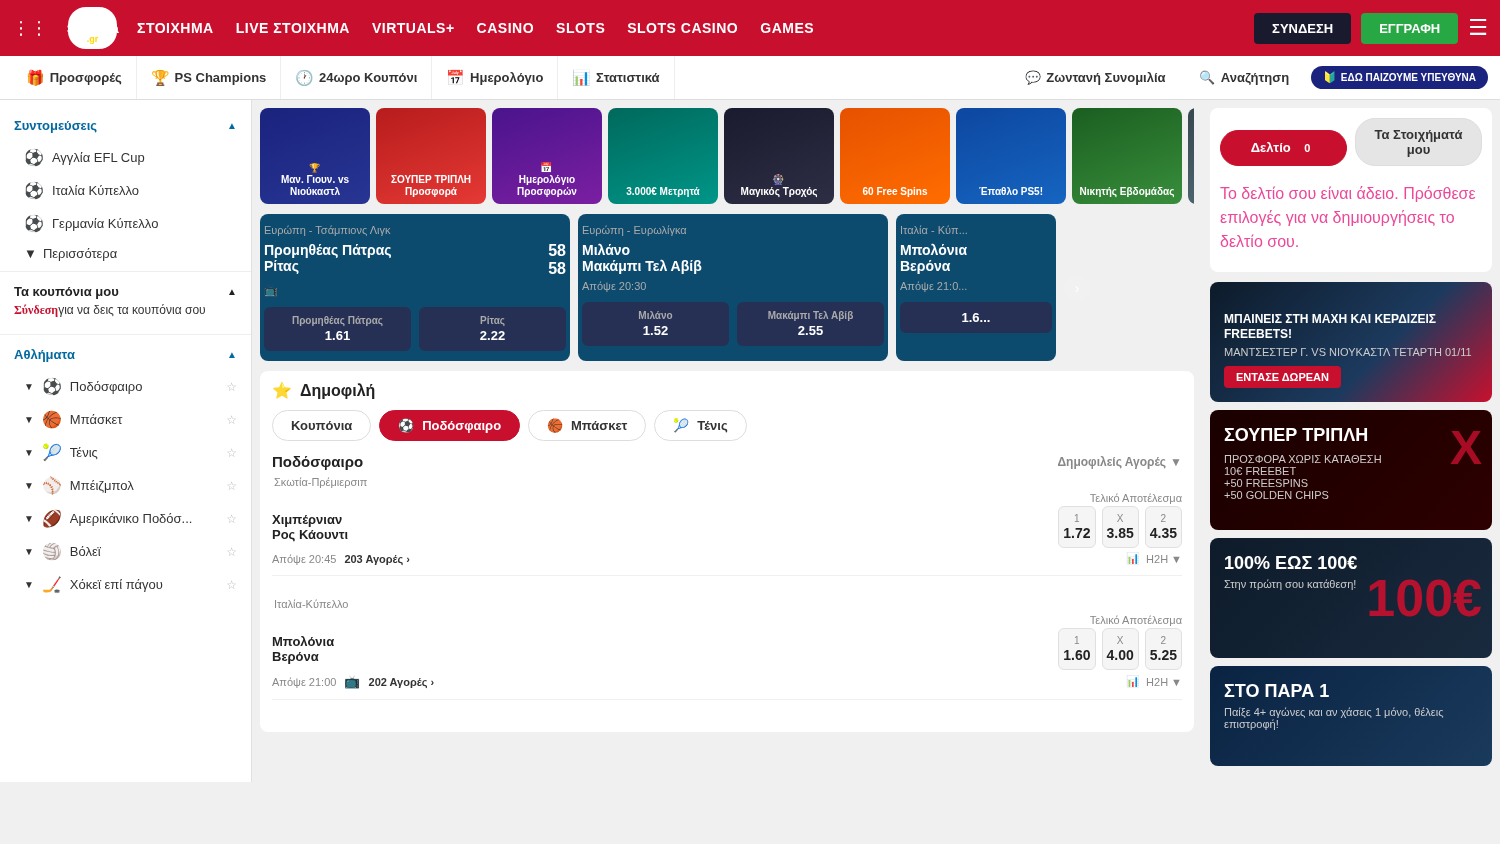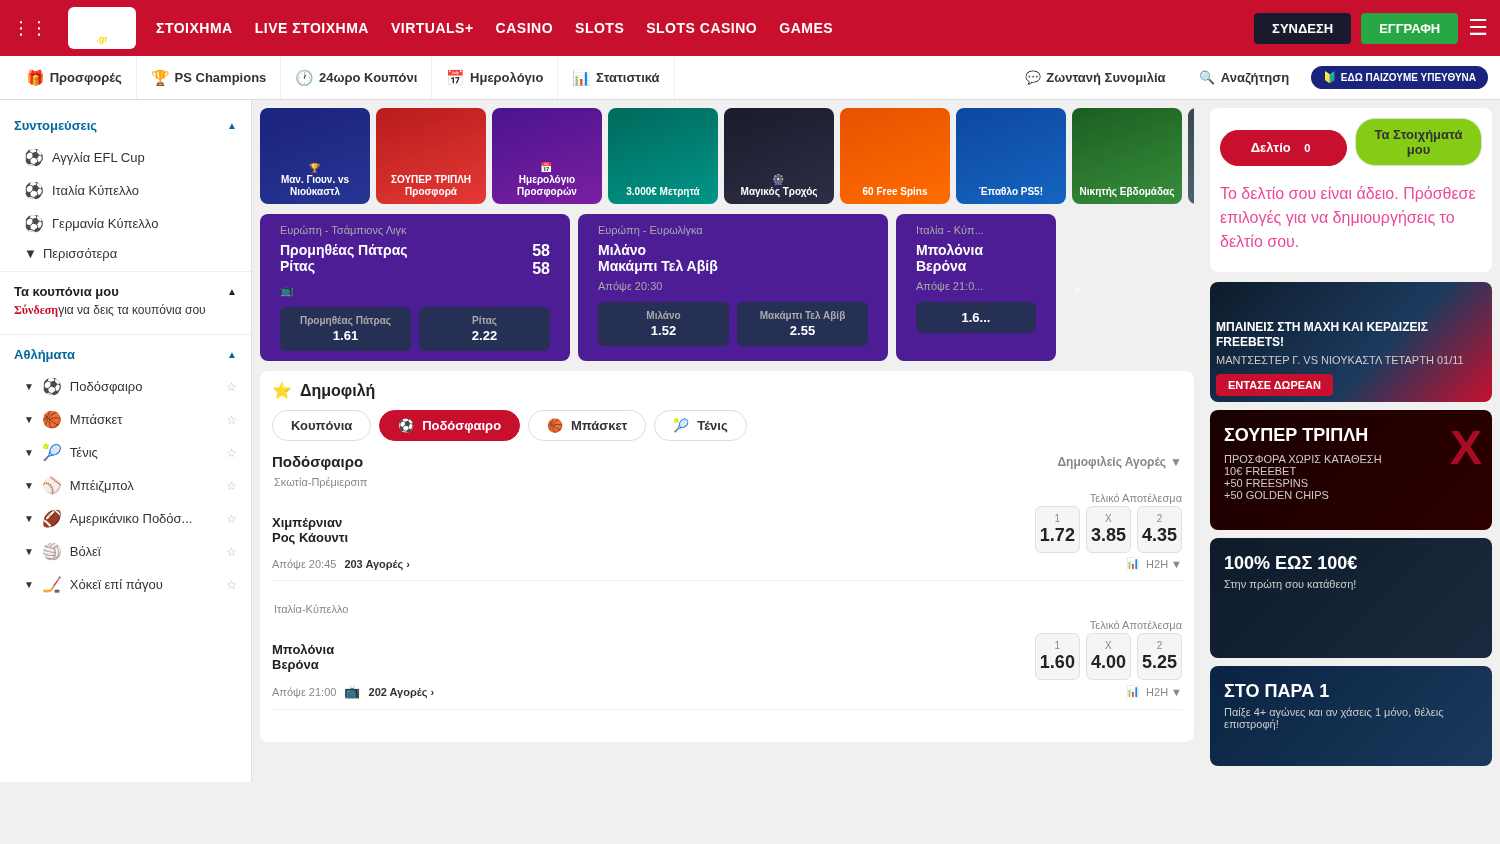--- a/index.html
+++ b/index.html
@@ -12,22 +12,22 @@
       align-items: center;
       height: 56px;
       padding: 0 12px;
       gap: 20px;
     }
     .top-nav .logo-area {
       display: flex; align-items: center; gap: 8px;
     }
     .logo-box {
       background: #fff;
-      border-radius: 6px;
-      width: 68px; height: 42px;
+      border-radius: 18px;
+      width: 49px; height: 42px;
       display: flex; align-items: center; justify-content: center;
       font-weight: 900; font-size: 11px; color: #c8102e; line-height: 1.1;
       text-align: center;
     }
     .grid-icon {
       color: #fff; font-size: 18px; cursor: pointer;
     }
     .nav-links {
       display: flex; gap: 22px; flex: 1;
     }
@@ -150,21 +150,21 @@
     .pc-darkblue { background: linear-gradient(160deg, #0d47a1 0%, #1565c0 100%); }
     .pc-darkgreen { background: linear-gradient(160deg, #1b5e20 0%, #388e3c 100%); }
     .pc-gray { background: linear-gradient(160deg, #37474f 0%, #546e7a 100%); }
     .promo-card-label { font-size: 10px; font-weight: 700; line-height: 1.2; }
 
     
     .live-matches-row {
       display: flex; gap: 8px; margin-bottom: 10px;
     }
     .live-match-card {
-      flex: 1; background: #4c1d95; border-radius: 8px; padding: 10px 20px;
+      flex: 1; background: #0c4a6e; border-radius: 8px; padding: 10px 4px;
       color: #fff; min-width: 0;
     }
     .lmc-league { font-size: 11px; color: #aaa; margin-bottom: 6px; }
     .lmc-team { font-weight: 700; font-size: 14px; }
     .lmc-score { font-weight: 700; font-size: 16px; color: #fff; }
     .lmc-teams-row { display: flex; justify-content: space-between; margin-bottom: 2px; }
     .lmc-odds-row {
       display: flex; gap: 8px; margin-top: 10px;
     }
     .lmc-odd-btn {
@@ -212,21 +212,21 @@
     .match-odds-row {
       display: flex; gap: 6px; align-items: center;
     }
     .odd-col { flex: 1; }
     .odd-btn {
       width: 100%; background: #f5f5f5; border: 1px solid #e0e0e0;
       border-radius: 6px; padding: 6px 4px; cursor: pointer;
       display: flex; flex-direction: column; align-items: center; gap: 1px;
     }
     .odd-label { font-size: 10px; color: #888; }
-    .odd-val { font-weight: 700; font-size: 18px; color: #222; }
+    .odd-val { font-weight: 700; font-size: 14px; color: #222; }
     .match-footer {
       display: flex; align-items: center; gap: 8px; margin-top: 4px; font-size: 11px; color: #888;
     }
     .match-footer-right { margin-left: auto; display: flex; align-items: center; gap: 6px; }
     .markets-link { color: #333; font-weight: 600; cursor: pointer; }
     .h2h-btn {
       display: flex; align-items: center; gap: 3px; font-size: 11px; color: #888; cursor: pointer;
     }
 
     
@@ -234,33 +234,33 @@
       width: 298px; min-width: 298px; background: #f0f0f0; padding: 8px;
     }
     .betslip-area {
       background: #fff; border-radius: 8px; padding: 10px; margin-bottom: 10px;
     }
     .betslip-tabs {
       display: flex; gap: 8px; margin-bottom: 8px; align-items: flex-end;
     }
     .betslip-tab {
       flex: 1; padding: 8px; border-radius: 20px; font-size: 13px; font-weight: 700;
-      cursor: pointer; text-align: center; border: 1px solid #ddd; background: #84cc16; color: #333;
+      cursor: pointer; text-align: center; border: 1px solid #ddd; background: #e5e5e5; color: #333;
     }
     .betslip-tab.active { background: #c8102e; color: #fff; border-color: #c8102e; }
     .betslip-badge {
       background: #c8102e; color: #fff; border-radius: 50%; width: 18px; height: 18px;
       display: inline-flex; align-items: center; justify-content: center; font-size: 11px;
       margin-left: 4px;
     }
     .betslip-empty { font-size: 16px; color: #ec4899; text-align: left; padding: 8px 0; line-height: 1.5; }
     .promo-banner {
       border-radius: 8px; overflow: hidden; margin-bottom: 8px; cursor: pointer;
     }
-    .banner-ps { background: linear-gradient(135deg, #1a1a2e 0%, #16213e 100%); padding: 6px; color: #fff; min-height: 120px; display: flex; align-items: flex-end; }
+    .banner-ps { background: linear-gradient(135deg, #1a1a2e 0%, #16213e 100%); padding: 14px; color: #fff; min-height: 120px; display: flex; align-items: flex-end; }
     .banner-triple { background: linear-gradient(135deg, #1a0000 0%, #2d0000 100%); padding: 14px; color: #fff; min-height: 120px; position: relative; }
     .banner-100 { background: linear-gradient(135deg, #0d1b2a 0%, #1b2838 100%); padding: 14px; color: #fff; min-height: 120px; }
     .banner-para { background: linear-gradient(135deg, #0a2342 0%, #1a3a5c 100%); padding: 14px; color: #fff; min-height: 100px; }
     .banner-title { font-weight: 900; font-size: 18px; line-height: 1.3; }
     .banner-sub { font-size: 11px; color: #ccc; margin-top: 3px; }
     .banner-cta { background: #c8102e; color: #fff; border: none; border-radius: 4px; padding: 5px 12px; font-size: 11px; font-weight: 700; cursor: pointer; margin-top: 8px; }
     .x-decoration { position: absolute; right: 10px; top: 10px; font-size: 48px; color: #c8102e; font-weight: 900; opacity: 0.8; }
 
     .chevron { display: inline-block; font-size: 10px; }
     .star-icon { color: #f5c518; font-size: 16px; }
@@ -694,20 +694,21 @@
 +50 GOLDEN CHIPS</div>
       </div>
     </div>
 
     <div class="promo-banner">
       <div class="banner-100" style="background:linear-gradient(135deg,#0d1b2a,#1a2a3e);position:relative;overflow:hidden">
         <div style="position:relative;z-index:2">
           <div class="banner-title">100% ΕΩΣ 100€</div>
           <div class="banner-sub">Στην πρώτη σου κατάθεση!</div>
         </div>
+        <div style="position:absolute;right:10px;top:50%;transform:translateY(-50%);font-size:52px;font-weight:900;color:#c8102e;opacity:0.9">100€</div>
       </div>
     </div>
 
     <div class="promo-banner">
       <div class="banner-para">
         <div class="banner-title">ΣΤΟ ΠΑΡΑ 1</div>
         <div class="banner-sub">Παίξε 4+ αγώνες και αν χάσεις 1 μόνο, θέλεις επιστροφή!</div>
       </div>
     </div>
   </aside>

